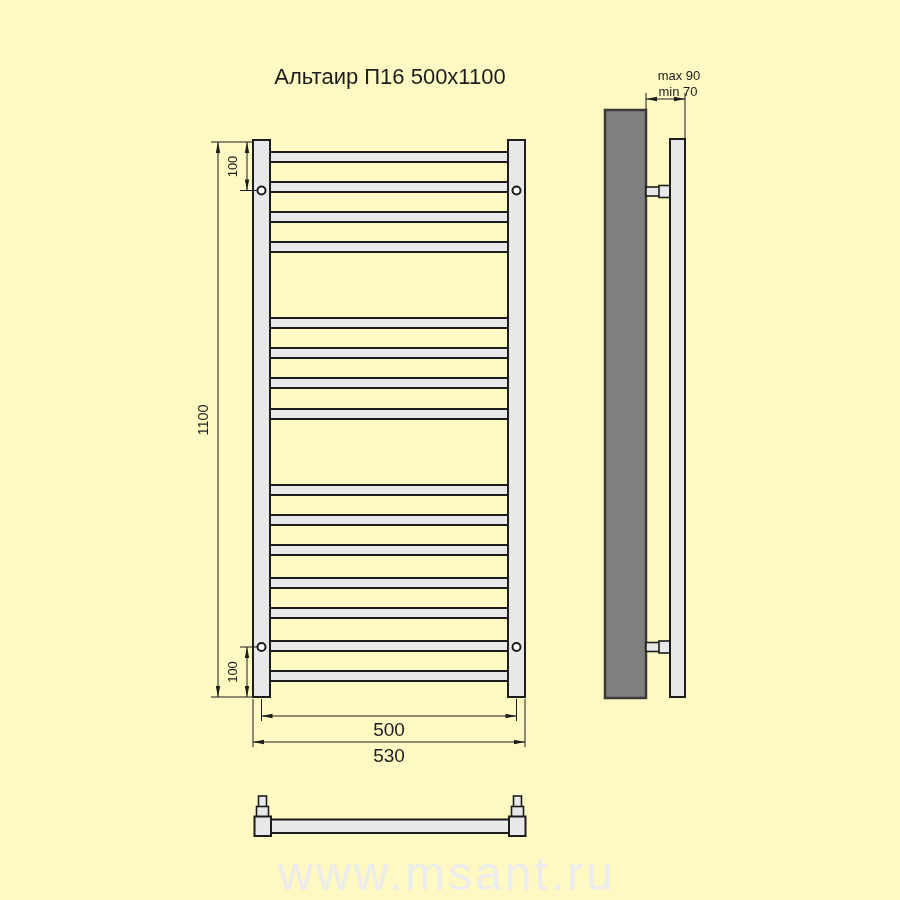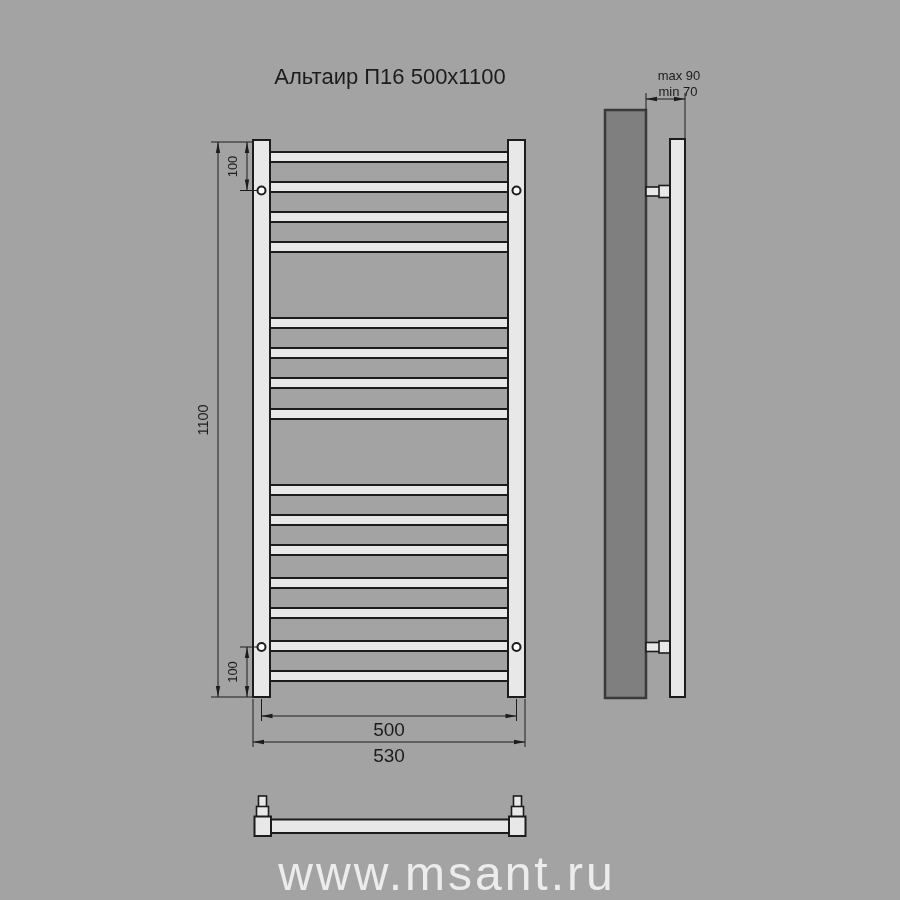--- a/index.html
+++ b/index.html
@@ -1,19 +1,19 @@
 <!DOCTYPE html>
 <html><head>
 <meta charset="utf-8">
 <style>
   html,body{margin:0;padding:0;background:#fff;}
   .page{
     position:relative;
     width:900px;height:900px;
-    background:#a3a3a3;
+    background:#fef9c3;
     overflow:hidden;
     font-family:"Liberation Sans", sans-serif;
   }
   svg{position:absolute;left:0;top:0;}
   .bar{fill:#e8e8e8;stroke:#1c1c1c;stroke-width:2;}
   .thin{stroke-width:1.6;}
   .wall{fill:#7f7f7f;stroke:#3a3a3a;stroke-width:2.5;}
   .hole{fill:#ffffff;stroke:#1c1c1c;stroke-width:2;}
   .dim{stroke:#1c1c1c;stroke-width:1;fill:none;}
   .arrow{fill:#1c1c1c;stroke:none;}

